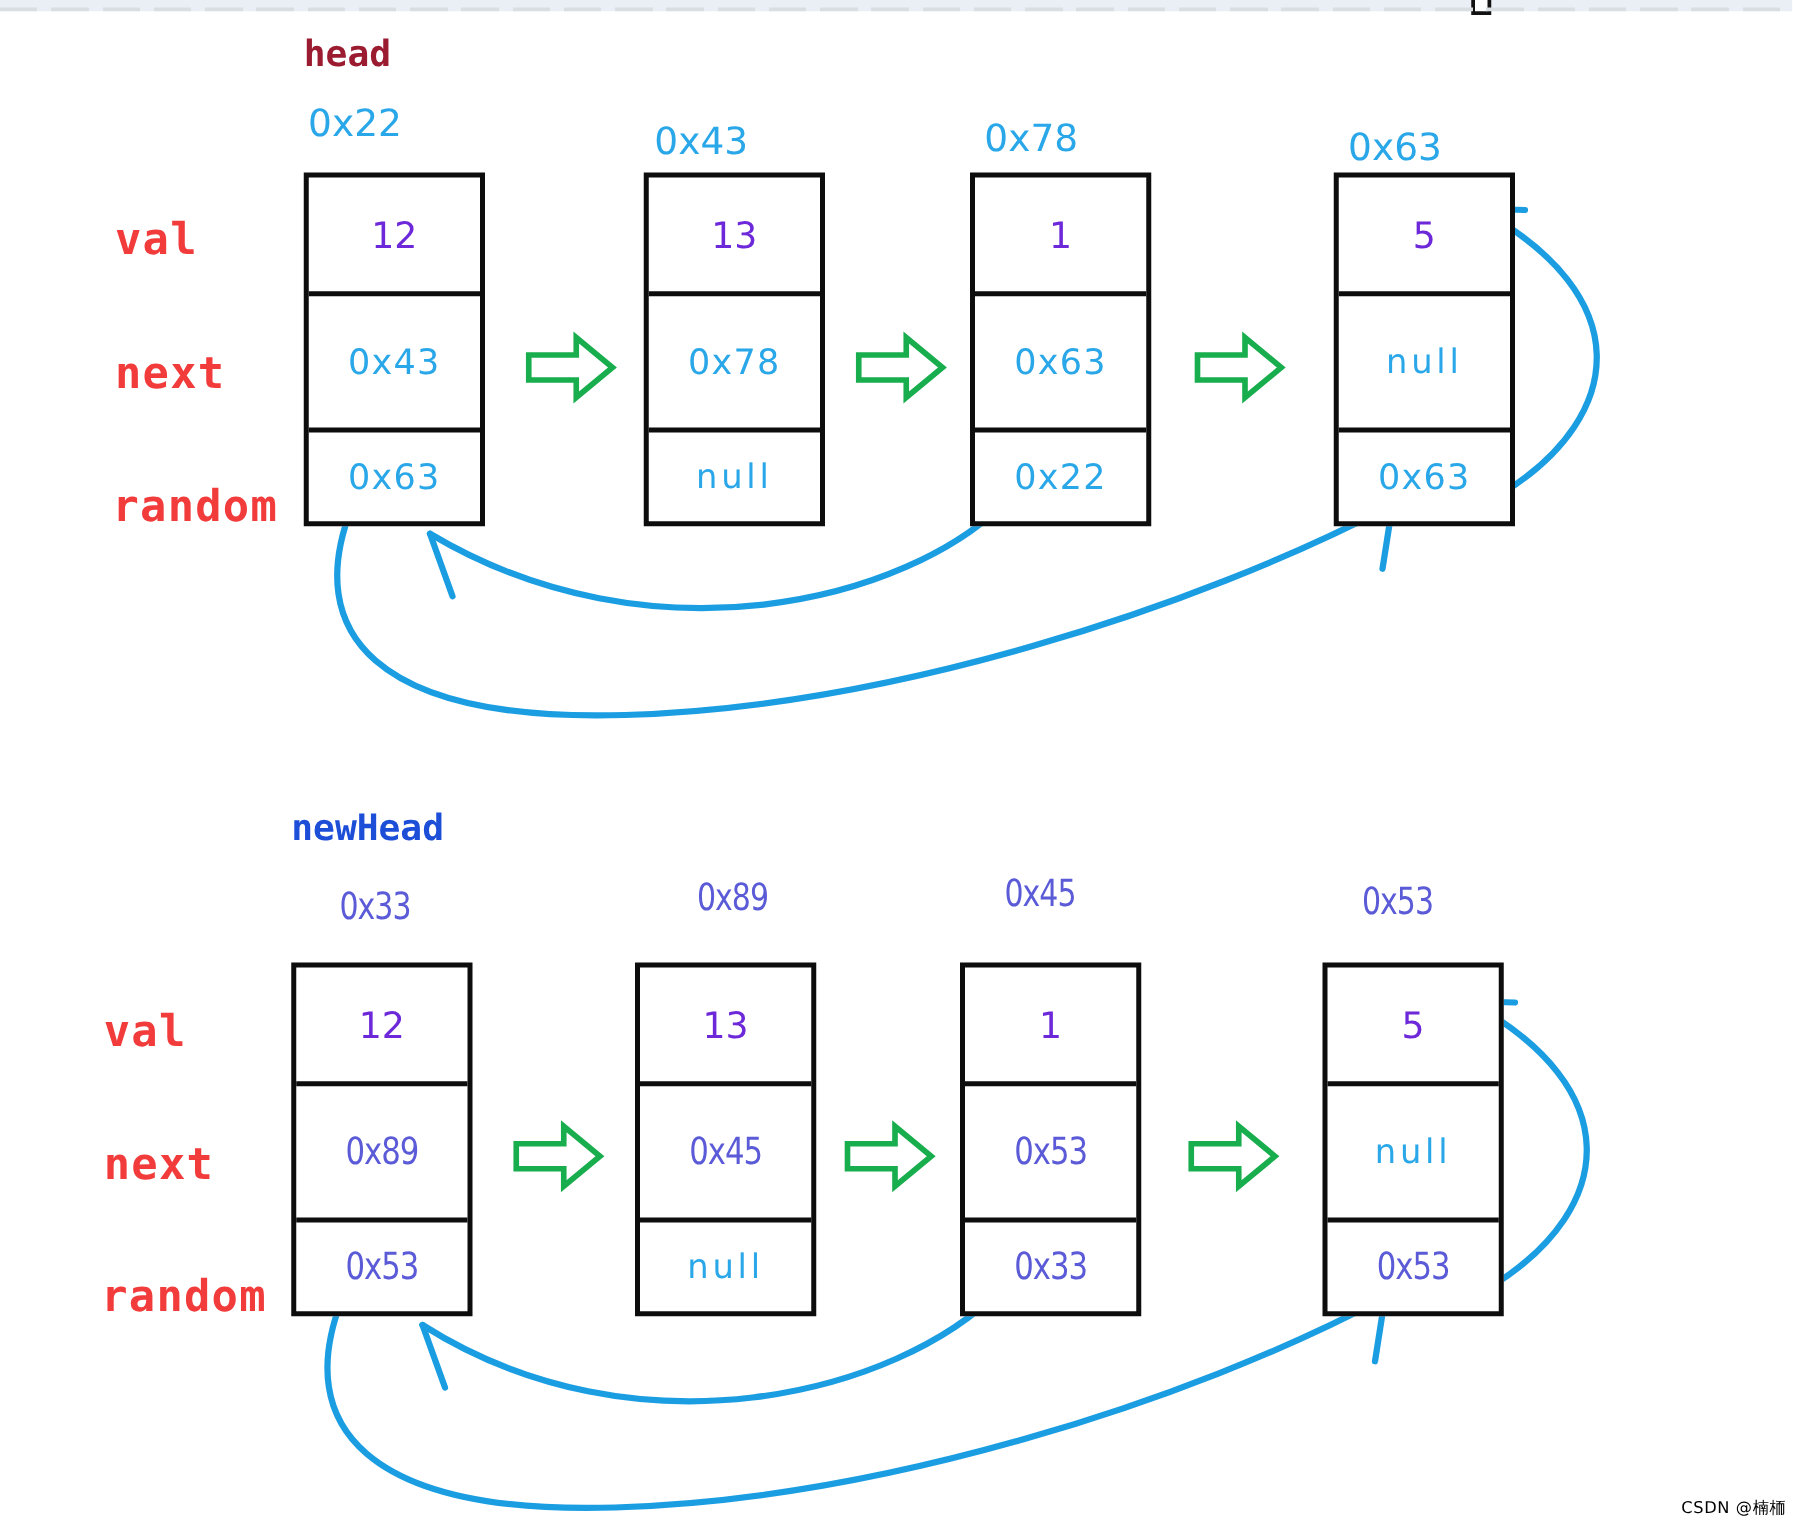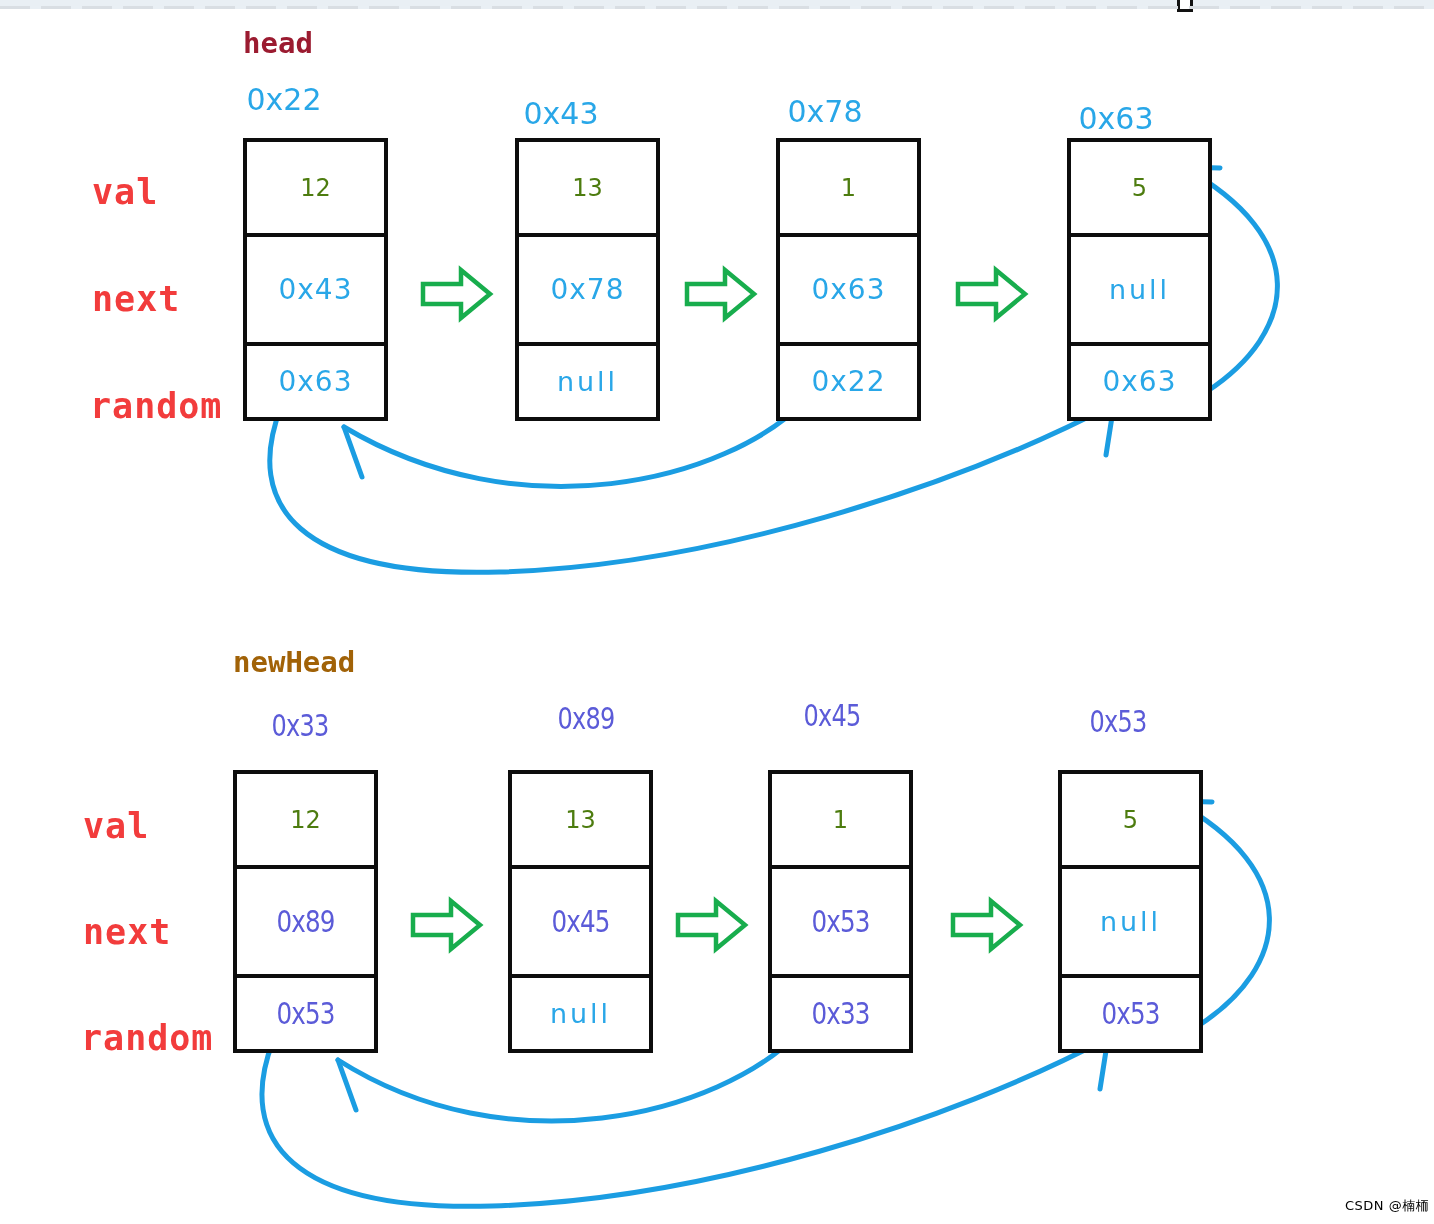--- a/index.html
+++ b/index.html
@@ -16,21 +16,21 @@
     content:""; position:absolute; left:0; right:0; bottom:0; height:3px;
     background:repeating-linear-gradient(90deg,#d9dee3 0 30px, transparent 30px 41px);
   }
   .corner-glyph {
     position:absolute; left:1177px; top:-6px; width:10px; height:12px;
     background:#fff; border:3px solid #121212;
   }
   
   .ptr-label { position:absolute; font-weight:bold; font-size:29px; letter-spacing:0px; }
   .ptr-head { left:243px; top:26px; color:#9b1b30; font-family:"DejaVu Sans Mono", monospace;}
-  .ptr-newhead { left:233px; top:645px; color:#a16207; font-family:"DejaVu Sans Mono", monospace;}
+  .ptr-newhead { left:233px; top:645px; color:#1d4ed8; font-family:"DejaVu Sans Mono", monospace;}
   
   .field-label {
     position:absolute; color:#f23c3c; font-size:35px; font-weight:600;
     font-family:"DejaVu Sans Mono", monospace; letter-spacing:1px;
   }
   
   .addr {
     position:absolute; font-size:30px; transform:translateX(-50%);
     white-space:nowrap;
   }
@@ -40,21 +40,21 @@
   
   .node {
     position:absolute; width:145px; height:283px; box-sizing:border-box;
     border:4px solid #0d0d0d; background:#fff;
   }
   .cell { display:flex; align-items:center; justify-content:center; box-sizing:border-box; }
   .cell.val    { height:91px; }
   .cell.next   { height:109px; border-top:4px solid #0d0d0d; }
   .cell.random { height:75px;  border-top:4px solid #0d0d0d; }
   .cv { font-size:28px; }
-  .cv.black  { color:#4d7c0f; font-size:24px; }
+  .cv.black  { color:#6d28d9; font-size:29px; }
   .cv.blue   { color:#29a7e8; letter-spacing:1px; }
   .cv.purple { color:#5b5bd8; display:inline-block; transform:scaleX(0.82); letter-spacing:-1px; font-size:30px; }
   .cv.nullv  { color:#2aa7e8; letter-spacing:3px; font-size:27px;text-align:right; }
   svg.layer { position:absolute; left:0; top:0; }
   .watermark {
     position:absolute; left:1345px; top:1197px; font-size:13px; color:#000000;
     font-family:"DejaVu Sans", sans-serif; letter-spacing:0.5px;
   }
 </style>
 </head>

